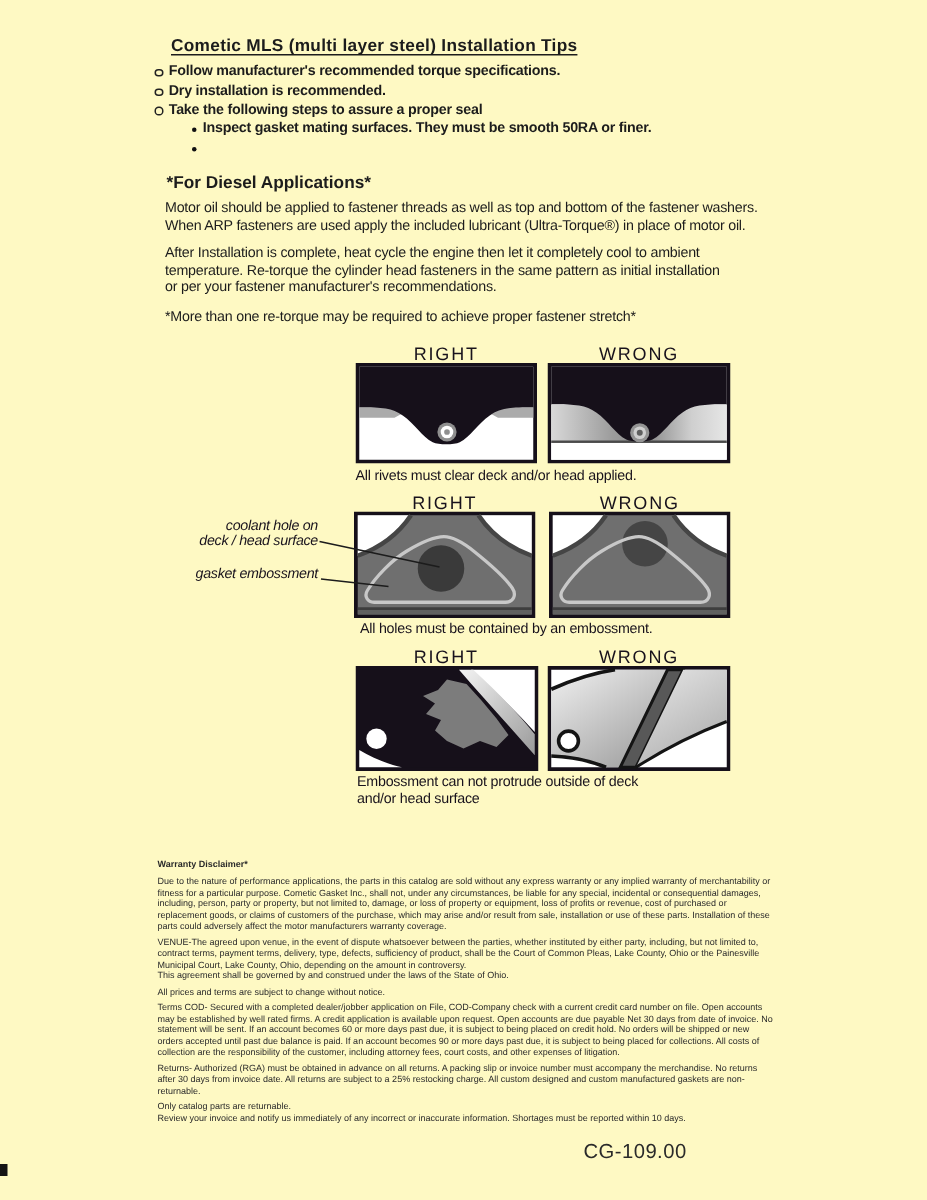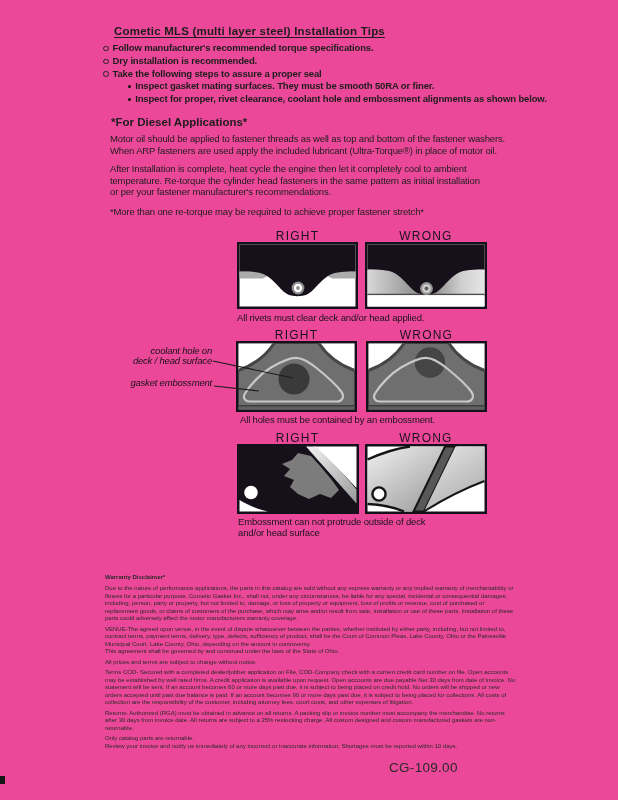--- a/index.html
+++ b/index.html
@@ -1,17 +1,17 @@
 <!DOCTYPE html>
 <html><head>
 <meta charset="utf-8">
 <style>
   html,body{margin:0;padding:0;background:#ffffff;}
   .page{
-    position:relative;width:618px;height:800px;background:#ec4899;overflow:hidden;
+    position:relative;width:618px;height:800px;background:#fef9c3;overflow:hidden;
     font-family:"Liberation Sans","DejaVu Sans",sans-serif;color:#1c1c1c;
   }
   .abs{position:absolute;}
   .title{
     left:114px;top:25px;font-size:11.5px;font-weight:bold;letter-spacing:.2px;
     text-decoration:underline;text-underline-offset:2px;text-decoration-thickness:1.2px;white-space:nowrap;
   }
   .bullets{left:103px;top:42px;width:450px;font-size:9.5px;letter-spacing:-.15px;font-weight:bold;}
   .b-row{display:flex;line-height:12.8px;white-space:nowrap;}
   .b-row.sub{margin-left:25px;}
@@ -50,21 +50,20 @@
     <div class="b-row">
       <span class="ring"></span>
       <span>Take the following steps to assure a proper seal</span>
     </div>
     <div class="b-row sub">
       <span class="dot"></span>
       <span>Inspect gasket mating surfaces.  They must be smooth 50RA or finer.</span>
     </div>
     <div class="b-row sub">
       <span class="dot"></span>
-      <span>Inspect for proper, rivet clearance, coolant hole and embossment alignments as shown below.</span>
     </div>
   </div>
 
   <div class="abs h2">*For Diesel Applications*</div>
 
   <div class="abs para" style="left:110px;top:133px;">
     <div>Motor oil should be applied to fastener threads as well as top and bottom of the fastener washers.</div>
     <div>When ARP fasteners are used apply the included lubricant (Ultra-Torque®) in place of motor oil.</div>
   </div>
 

